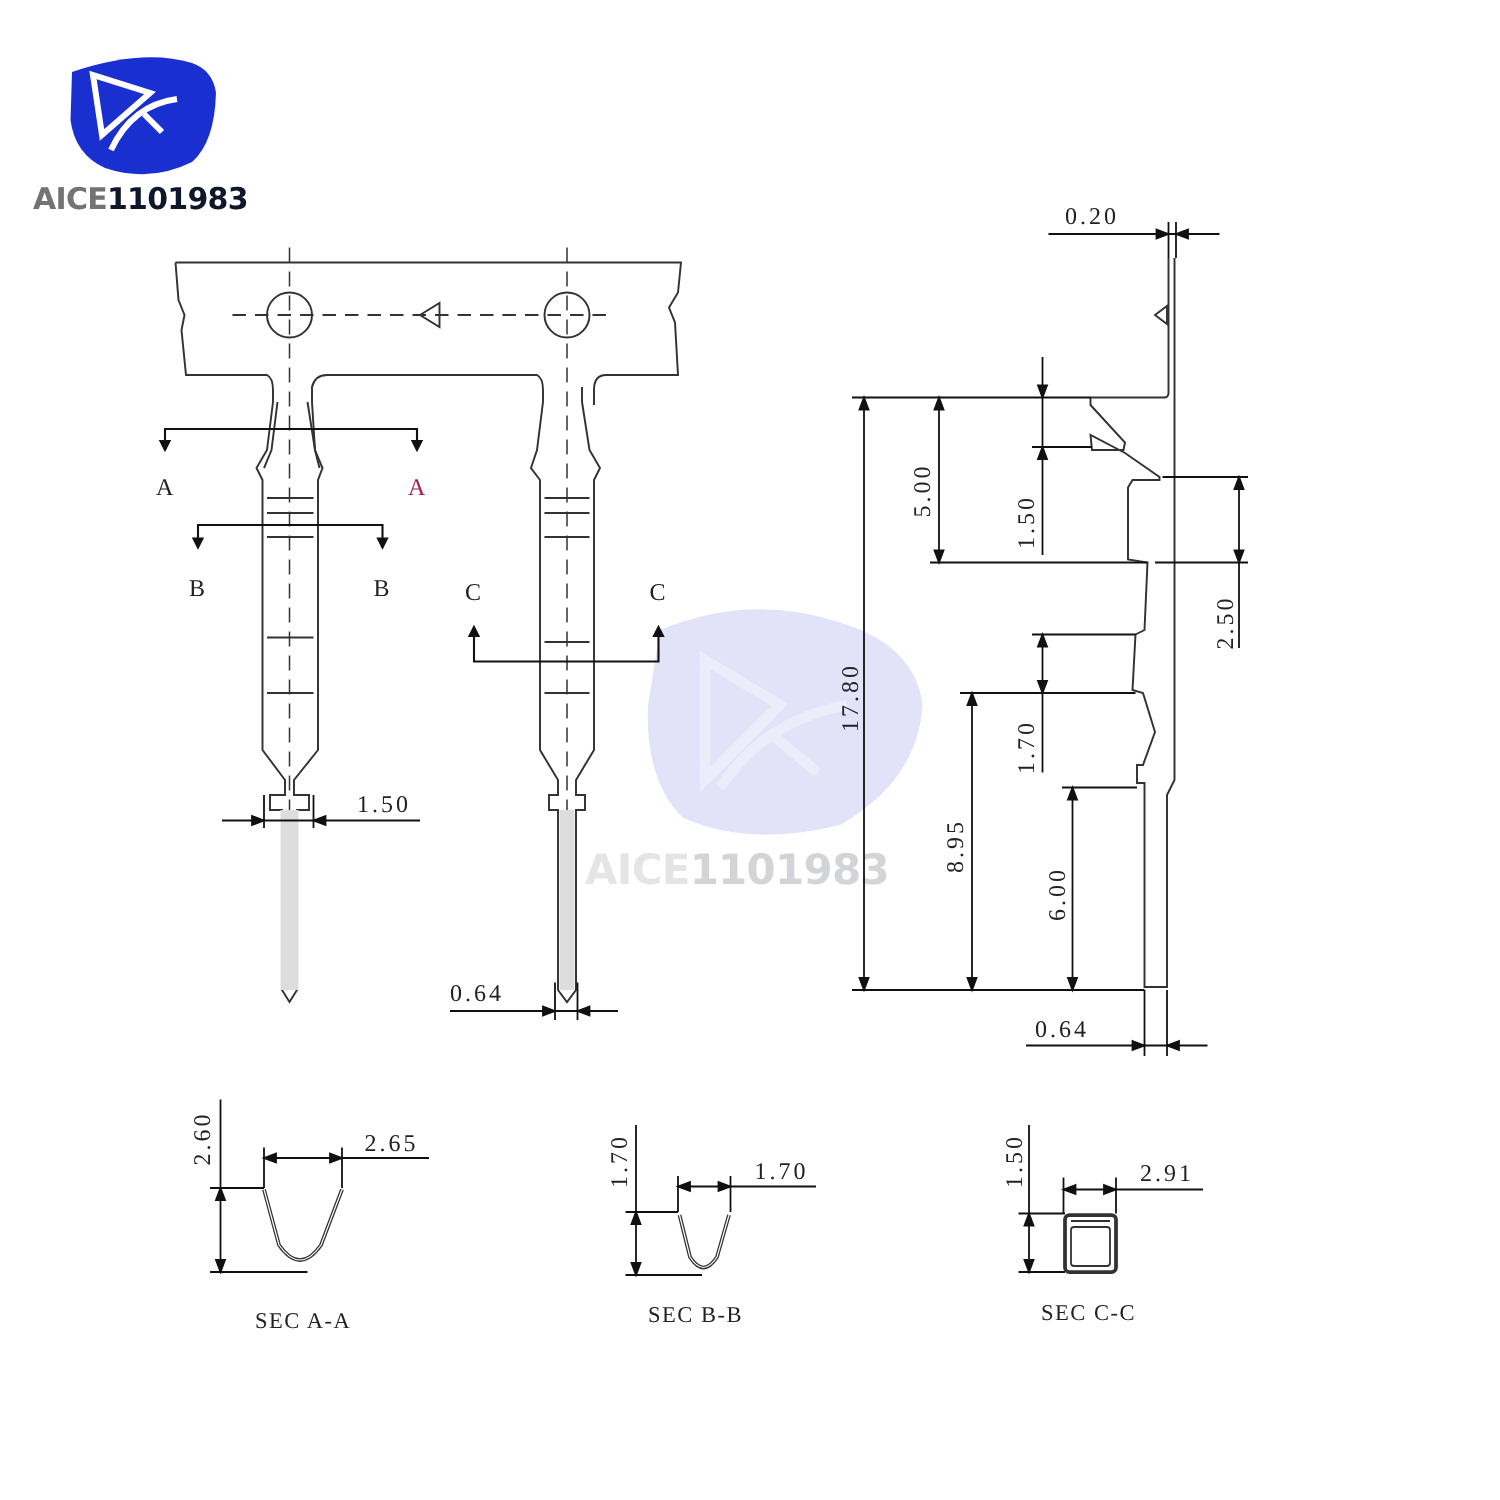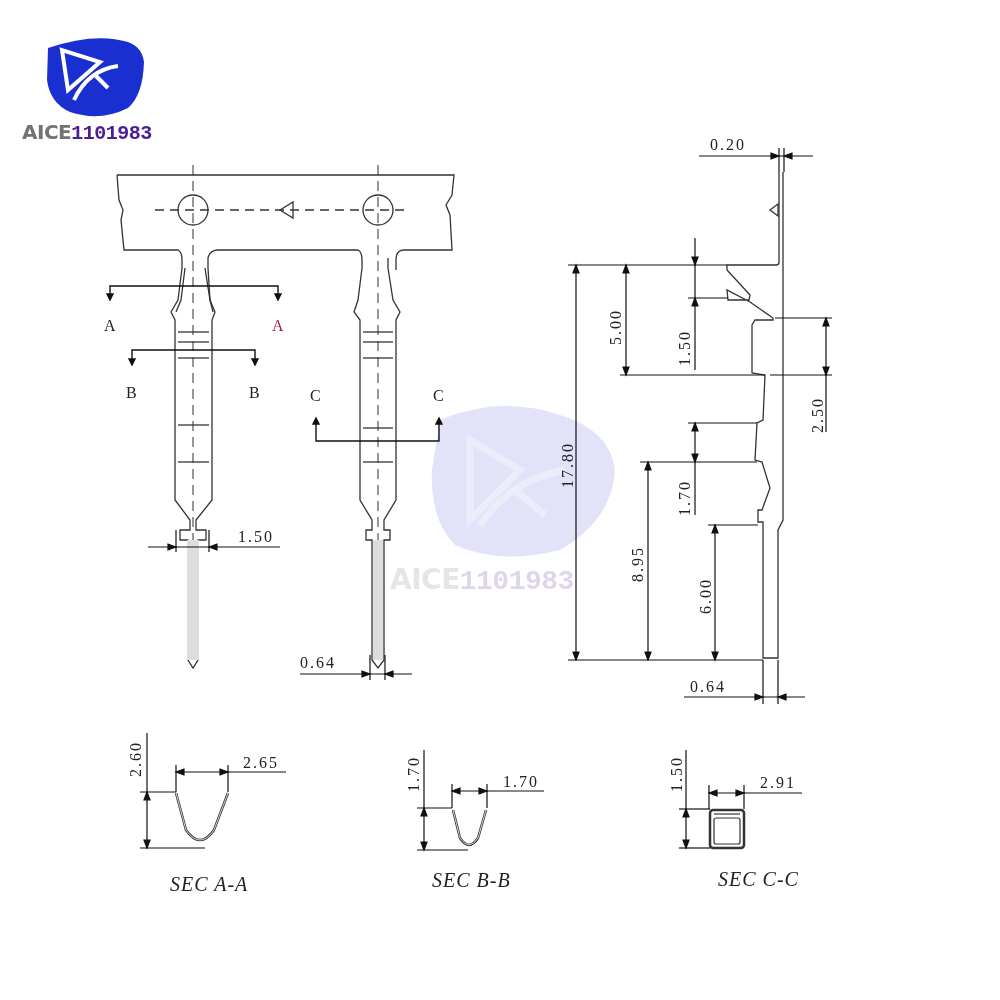--- a/index.html
+++ b/index.html
@@ -2,23 +2,23 @@
 <html><head>
 <meta charset="utf-8">
 <style>
   html,body{margin:0;padding:0;background:#fff;}
   #stage{position:relative;width:1000px;height:1000px;overflow:hidden;background:#fff;font-family:"Liberation Serif","DejaVu Serif",serif;}
   svg{position:absolute;left:0;top:0;}
   .lbl{position:absolute;font-family:"Liberation Serif","DejaVu Serif",serif;font-size:16px;color:#222;white-space:nowrap;letter-spacing:2px;line-height:1;}
   .rot{transform-origin:left top;transform:rotate(-90deg);}
   .logo-text{position:absolute;left:22px;top:122px;font-family:"DejaVu Sans","Liberation Sans",sans-serif;font-weight:bold;font-size:20px;letter-spacing:-0.5px;line-height:1;}
   .logo-a{color:#737373;}
-  .logo-n{color:#4c1d95;font-family:Liberation Mono, monospace;}
+  .logo-n{color:#0f172a;}
   .wm-text{position:absolute;left:390px;top:566px;font-family:"DejaVu Sans","Liberation Sans",sans-serif;font-weight:bold;font-size:28px;letter-spacing:-0.5px;line-height:1;opacity:0.18;}
-  .sec{font-size:20px;letter-spacing:1px;font-style:italic;}
+  .sec{font-size:15px;letter-spacing:1px;}
 </style>
 </head>
 <body>
 
 <div id="stage">
 
   <svg width="1000" height="1000">
     <g opacity="0.15" fill="#3b3fd0">
       <path d="M440 420 Q500 395 560 415 Q610 430 615 470 Q612 520 560 550 Q500 565 455 545 Q430 520 432 470 Z"></path>
     </g>
@@ -199,14 +199,14 @@
   <div class="lbl rot" style="left:128px;top:777px;">2.60</div>
   <div class="lbl" style="left:243px;top:755px;">2.65</div>
   <div class="lbl sec" style="left:170px;top:874px;">SEC A-A</div>
 
   <div class="lbl rot" style="left:406px;top:792px;">1.70</div>
   <div class="lbl" style="left:503px;top:774px;">1.70</div>
   <div class="lbl sec" style="left:432px;top:870px;">SEC B-B</div>
 
   <div class="lbl rot" style="left:669px;top:792px;">1.50</div>
   <div class="lbl" style="left:760px;top:775px;">2.91</div>
-  <div class="lbl sec" style="left:694px;top:869px;margin-left:24px;">SEC C-C</div>
+  <div class="lbl sec" style="left:694px;top:869px;">SEC C-C</div>
 </div>
 
 </body></html>

